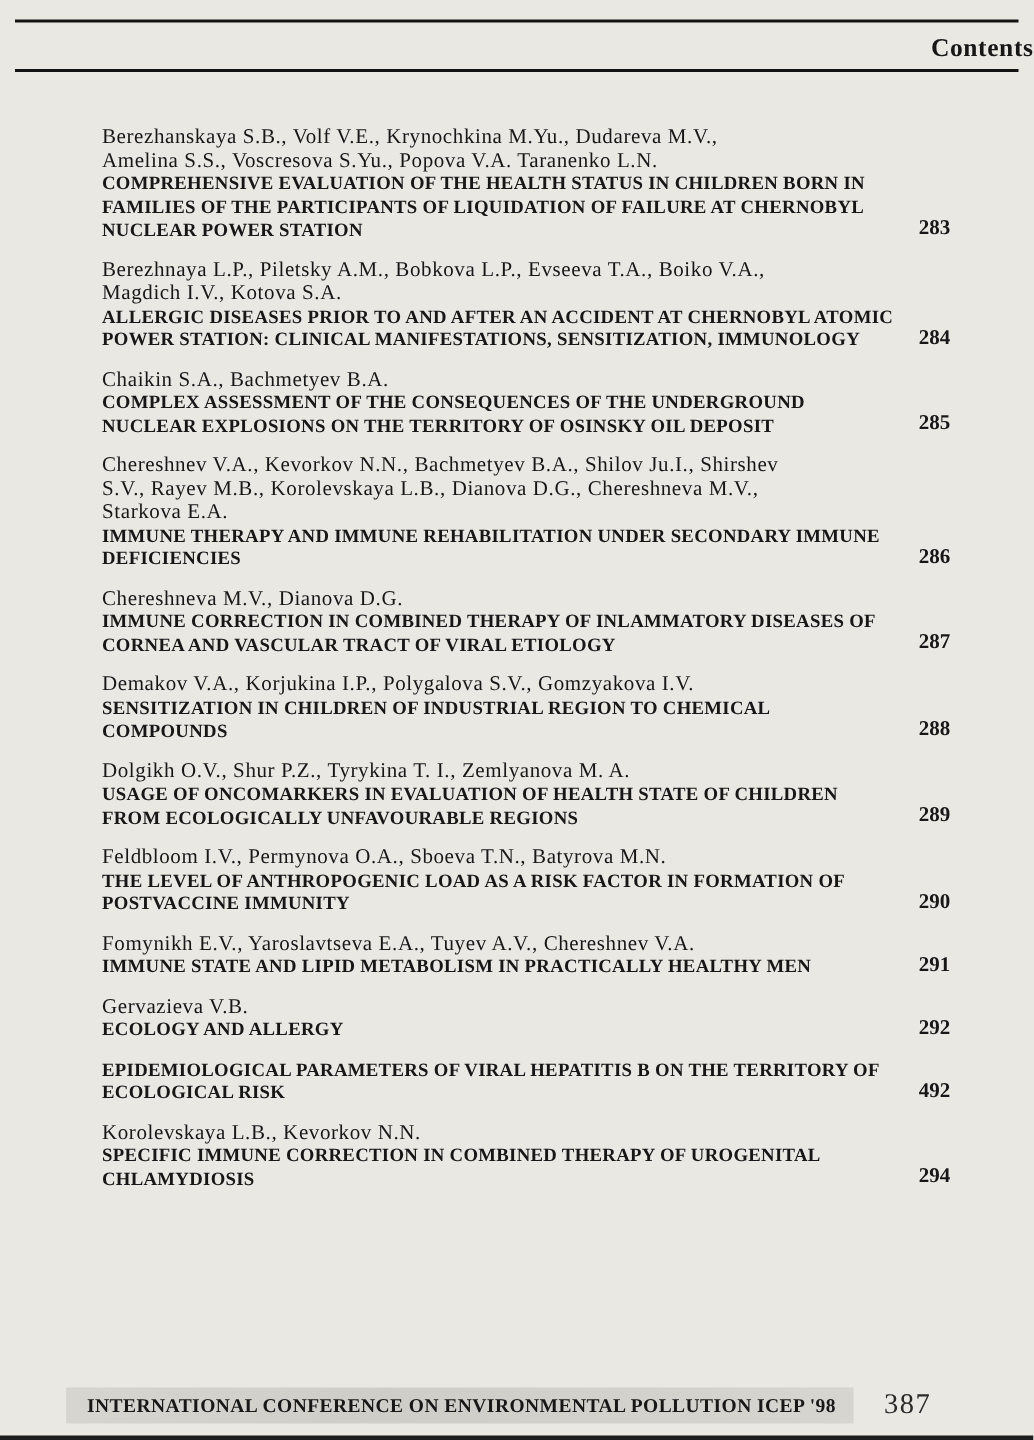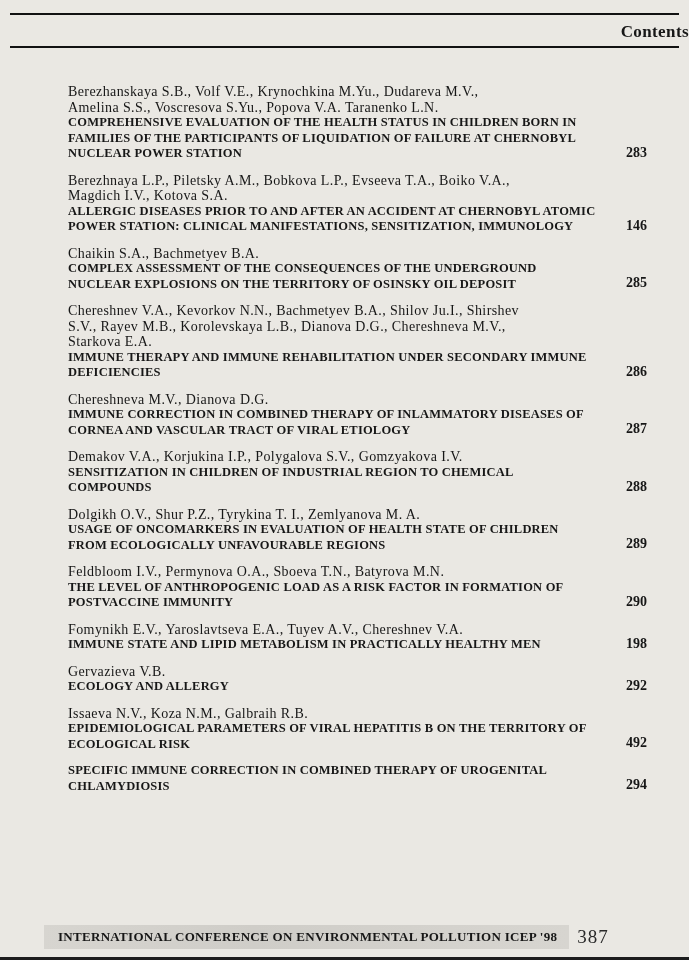--- a/index.html
+++ b/index.html
@@ -66,21 +66,21 @@
   }
   .title {
     font-weight: bold;
     font-size: 12.5px;
     line-height: 15.5px;
     letter-spacing: 0.2px;
   }
   .pagenum {
     flex-shrink: 0;
     width: 48px;
-    text-align: right;
+    text-align: center;
     font-weight: bold;
     font-size: 14px;
     padding-bottom: 1px;
   }
   .footer {
     position: absolute;
     left: 0;
     right: 0;
     bottom: 10px;
     height: 26px;
@@ -90,21 +90,21 @@
   .footer-bar {
     margin-left: 44px;
     background: linear-gradient(90deg, #d7d5d0, #cfcdc8 40%, #d7d5d0);
     padding: 4px 12px 4px 14px;
     font-weight: bold;
     font-size: 13px;
     letter-spacing: 0.3px;
     white-space: nowrap;
   }
   .footer-page {
-    margin-left: 8px;
+    margin-left: 20px;
     font-size: 19px;
     color: #2a2a2a;
     letter-spacing: 1px;
   }
   .scan-bottom-edge {
     position: absolute;
     bottom: 0;
     left: 0;
     right: 0;
     height: 3px;
@@ -126,21 +126,21 @@
       <div class="title">COMPREHENSIVE EVALUATION OF THE HEALTH STATUS IN CHILDREN BORN IN FAMILIES OF THE PARTICIPANTS OF LIQUIDATION OF FAILURE AT CHERNOBYL NUCLEAR POWER STATION</div>
     </div>
     <div class="pagenum">283</div>
   </div>
 
   <div class="entry">
     <div class="entry-text">
       <div class="authors">Berezhnaya L.P., Piletsky A.M., Bobkova L.P., Evseeva T.A., Boiko V.A., Magdich I.V., Kotova S.A.</div>
       <div class="title">ALLERGIC DISEASES PRIOR TO AND AFTER AN ACCIDENT AT CHERNOBYL ATOMIC POWER STATION: CLINICAL MANIFESTATIONS, SENSITIZATION, IMMUNOLOGY</div>
     </div>
-    <div class="pagenum">146</div>
+    <div class="pagenum">284</div>
   </div>
 
   <div class="entry">
     <div class="entry-text">
       <div class="authors">Chaikin S.A., Bachmetyev B.A.</div>
       <div class="title">COMPLEX ASSESSMENT OF THE CONSEQUENCES OF THE UNDERGROUND NUCLEAR EXPLOSIONS ON THE TERRITORY OF OSINSKY OIL DEPOSIT</div>
     </div>
     <div class="pagenum">285</div>
   </div>
 
@@ -182,41 +182,41 @@
       <div class="title">THE LEVEL OF ANTHROPOGENIC LOAD AS A RISK FACTOR IN FORMATION OF POSTVACCINE IMMUNITY</div>
     </div>
     <div class="pagenum">290</div>
   </div>
 
   <div class="entry">
     <div class="entry-text">
       <div class="authors">Fomynikh E.V.,  Yaroslavtseva E.A., Tuyev A.V., Chereshnev V.A.</div>
       <div class="title">IMMUNE STATE AND LIPID METABOLISM IN PRACTICALLY HEALTHY MEN</div>
     </div>
-    <div class="pagenum">198</div>
+    <div class="pagenum">291</div>
   </div>
 
   <div class="entry">
     <div class="entry-text">
       <div class="authors">Gervazieva V.B.</div>
       <div class="title">ECOLOGY AND ALLERGY</div>
     </div>
     <div class="pagenum">292</div>
   </div>
 
   <div class="entry">
     <div class="entry-text">
-      <div class="authors">Issaeva N.V., Koza N.M., Galbraih R.B.</div>
       <div class="title">EPIDEMIOLOGICAL PARAMETERS OF VIRAL HEPATITIS B ON THE TERRITORY OF ECOLOGICAL RISK</div>
     </div>
     <div class="pagenum">492</div>
   </div>
 
   <div class="entry">
     <div class="entry-text">
+      <div class="authors">Korolevskaya L.B., Kevorkov N.N.</div>
       <div class="title">SPECIFIC IMMUNE CORRECTION IN COMBINED THERAPY OF UROGENITAL CHLAMYDIOSIS</div>
     </div>
     <div class="pagenum">294</div>
   </div>
 
 </div>
 
 <div class="footer">
   <div class="footer-bar">INTERNATIONAL CONFERENCE ON ENVIRONMENTAL POLLUTION ICEP '98</div>
   <div class="footer-page">387</div>

